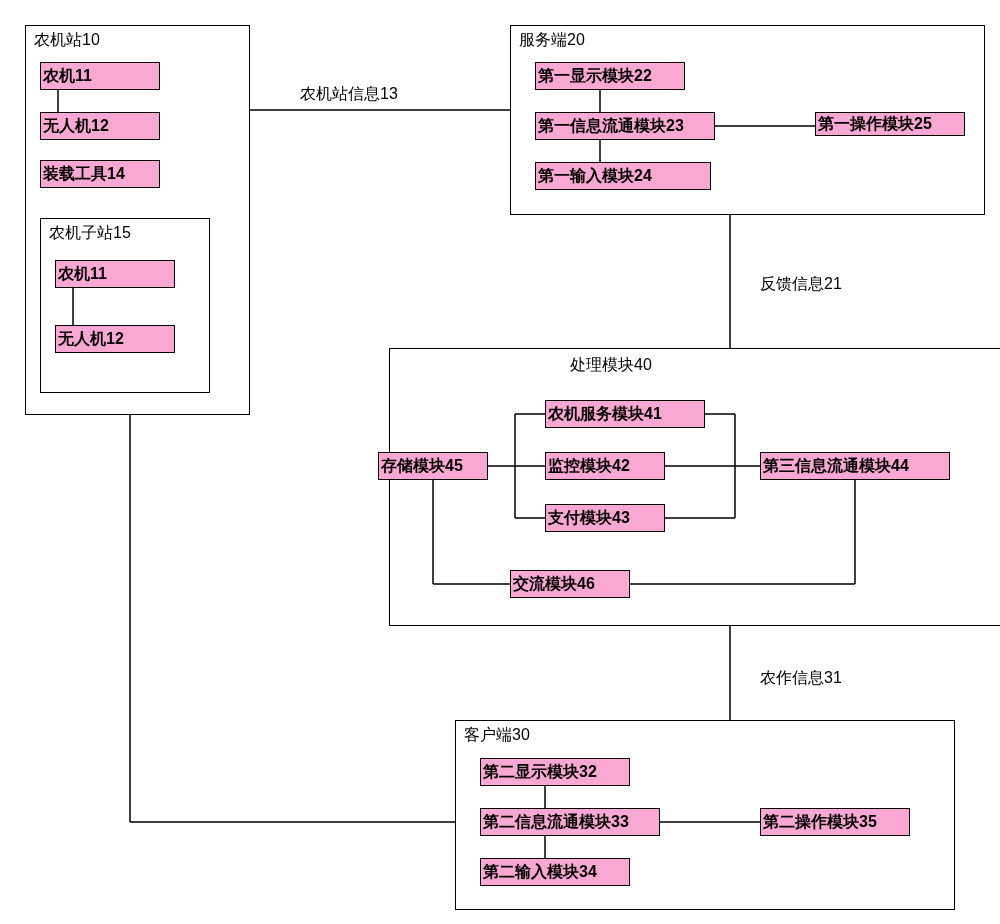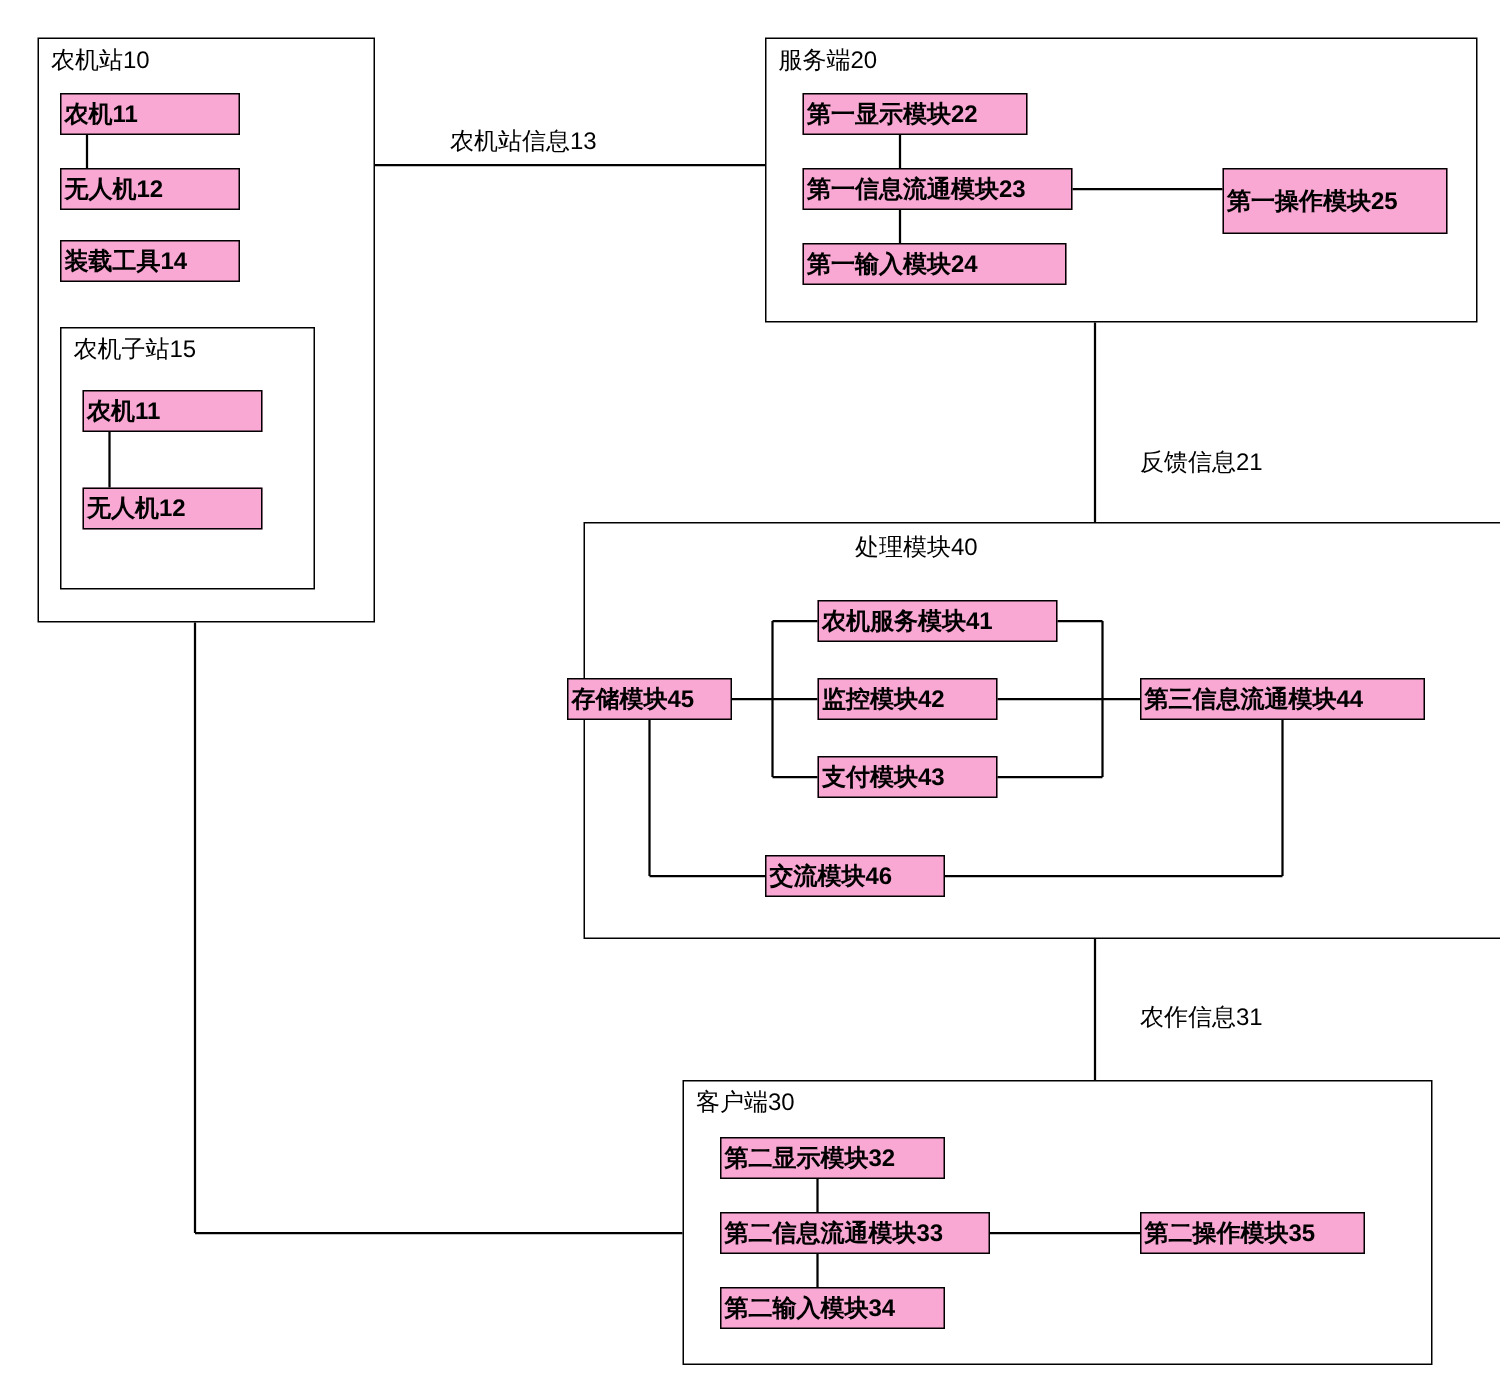--- a/index.html
+++ b/index.html
@@ -67,21 +67,21 @@
 <div class="container-box" style="left:510px; top:25px; width:475px; height:190px;padding-left:41px;">
   <div class="container-title">服务端20</div>
 </div>
 
 <div class="node" style="left:535px; top:62px; width:150px; height:28px;text-align:right;">第一显示模块22</div>
 
 <div class="node" style="left:535px; top:112px; width:180px; height:28px;">第一信息流通模块23</div>
 
 <div class="node" style="left:535px; top:162px; width:176px; height:28px;">第一输入模块24</div>
 
-<div class="node" style="left:815px; top:112px; width:150px; height:44px;">第一操作模块25</div>
+<div class="node" style="left:815px; top:112px; width:150px; height:24px;">第一操作模块25</div>
 
 <div class="container-box" style="left:362px; top:348px; width:623px; height:278px;margin-left:27px;">
   <div class="container-title" style="left:180px; top:6px;">处理模块40</div>
 </div>
 
 <div class="node" style="left:378px; top:452px; width:110px; height:28px;">存储模块45</div>
 
 <div class="node" style="left:545px; top:400px; width:160px; height:28px;">农机服务模块41</div>
 
 <div class="node" style="left:545px; top:452px; width:120px; height:28px;">监控模块42</div>
@@ -98,21 +98,21 @@
 
 <div class="node" style="left:480px; top:758px; width:150px; height:28px;">第二显示模块32</div>
 
 <div class="node" style="left:480px; top:808px; width:180px; height:28px;">第二信息流通模块33</div>
 
 <div class="node" style="left:480px; top:858px; width:150px; height:28px;">第二输入模块34</div>
 
 <div class="node" style="left:760px; top:808px; width:150px; height:28px;">第二操作模块35</div>
 
 <div class="edge-label" style="left:300px; top:84px;">农机站信息13</div>
-<div class="edge-label" style="left:760px; top:274px;margin-top:24px;">反馈信息21</div>
+<div class="edge-label" style="left:760px; top:274px;">反馈信息21</div>
 <div class="edge-label" style="left:760px; top:668px;">农作信息31</div>
 
 <svg width="1000" height="924">
   <g stroke="#000" stroke-width="1.5" fill="none">
 
     <line x1="58" y1="90" x2="58" y2="112"></line>
 
     <line x1="73" y1="288" x2="73" y2="325"></line>
 
     <line x1="250" y1="110" x2="510" y2="110"></line>

